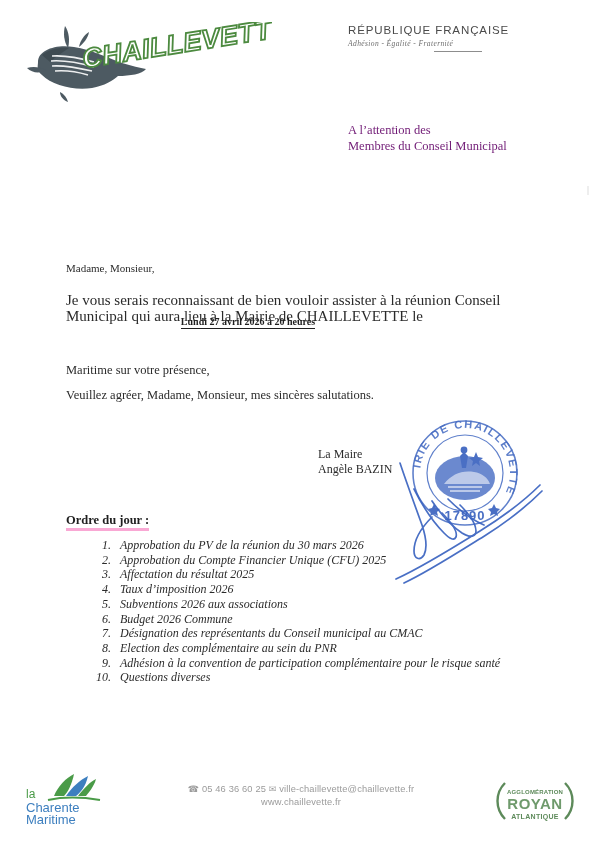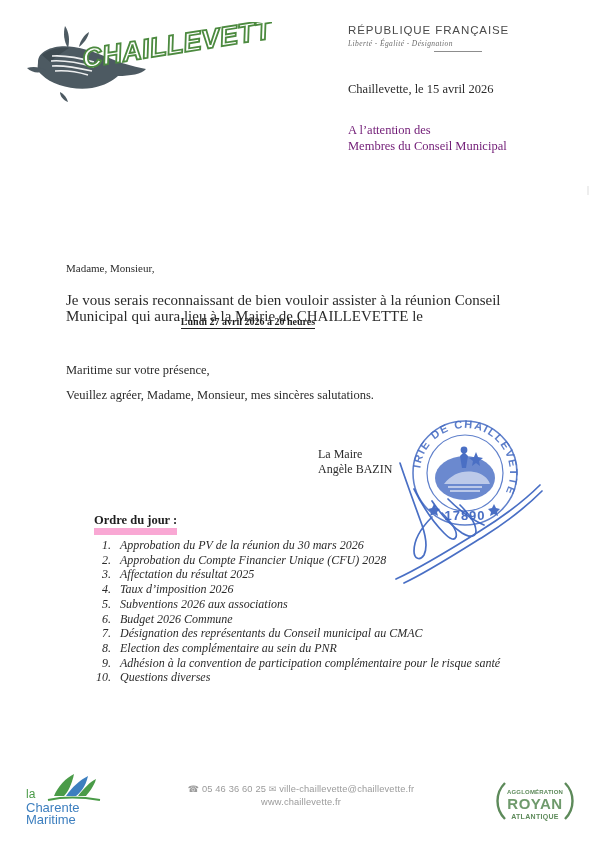--- a/index.html
+++ b/index.html
@@ -148,23 +148,22 @@
   
   #agenda-title {
     position: absolute;
     left: 66px;
     top: 513px;
     font-size: 12.5px;
     font-weight: bold;
     color: #1f1f1f;
   }
   #agenda-title span {
-    border-bottom: 7px solid #f9a8d4;
+    border-bottom: 3px solid #f9a8d4;
     padding-bottom: 1px;
-    margin-left: 28px;
   }
   #agenda-list {
     position: absolute;
     left: 86px;
     top: 538px;
     margin: 0;
     padding-left: 28px;
     width: 470px;
     font-style: italic;
     font-size: 12px;
@@ -244,25 +243,24 @@
         <path d="M5 46 C11 44, 18 45, 24 48 C18 52, 10 51, 5 46 Z"></path>
         <path d="M38 70 C42 72, 45 76, 46 80 C41 78, 38 74, 38 70 Z"></path>
       </g>
 
       <text x="62" y="46" transform="rotate(-9 62 46)" font-family="Liberation Sans, sans-serif" font-size="27" font-weight="bold" font-style="italic" letter-spacing="0.5" fill="#ffffff" stroke="#4c8a3f" stroke-width="1.8">CHAILLEVETTE</text>
     </svg>
   </div>
 
   <div id="rf-block">
     <div class="rf-title">RÉPUBLIQUE FRANÇAISE</div>
-    <div class="rf-motto">Liberté - Égalité - Désignation</div>
+    <div class="rf-motto">Adhésion - Égalité - Fraternité</div>
     <div class="rf-rule"></div>
   </div>
 
-  <div id="date-line">Chaillevette, le 15 avril 2026</div>
 
   <div id="recipient">
     <div>A l’attention des</div>
     <div>Membres du Conseil Municipal</div>
   </div>
 
   <div id="salutation">Madame, Monsieur,</div>
   <div id="intro">Je vous serais reconnaissant de bien vouloir assister à la réunion Conseil Municipal qui aura lieu à la Mairie de CHAILLEVETTE le</div>
   <div id="meeting-datetime">
     <span>Lundi 27 avril 2026 à 20 heures</span>
@@ -320,21 +318,21 @@
         <path d="M12 128 C34 118, 62 100, 94 80 C116 66, 134 52, 150 36"></path>
       </g>
     </svg>
   </div>
 
   <div id="agenda-title">
     <span>Ordre du jour :</span>
   </div>
   <ol id="agenda-list">
       <li>Approbation du PV de la réunion du 30 mars 2026</li>
-      <li>Approbation du Compte Financier Unique (CFU) 2028</li>
+      <li>Approbation du Compte Financier Unique (CFU) 2025</li>
       <li>Affectation du résultat 2025</li>
       <li>Taux d’imposition 2026</li>
       <li>Subventions 2026 aux associations</li>
       <li>Budget 2026 Commune</li>
       <li>Désignation des représentants du Conseil municipal au CMAC</li>
       <li>Election des complémentaire au sein du PNR</li>
       <li>Adhésion à la convention de participation complémentaire pour le risque santé</li>
       <li>Questions diverses</li>
     </ol>
 

